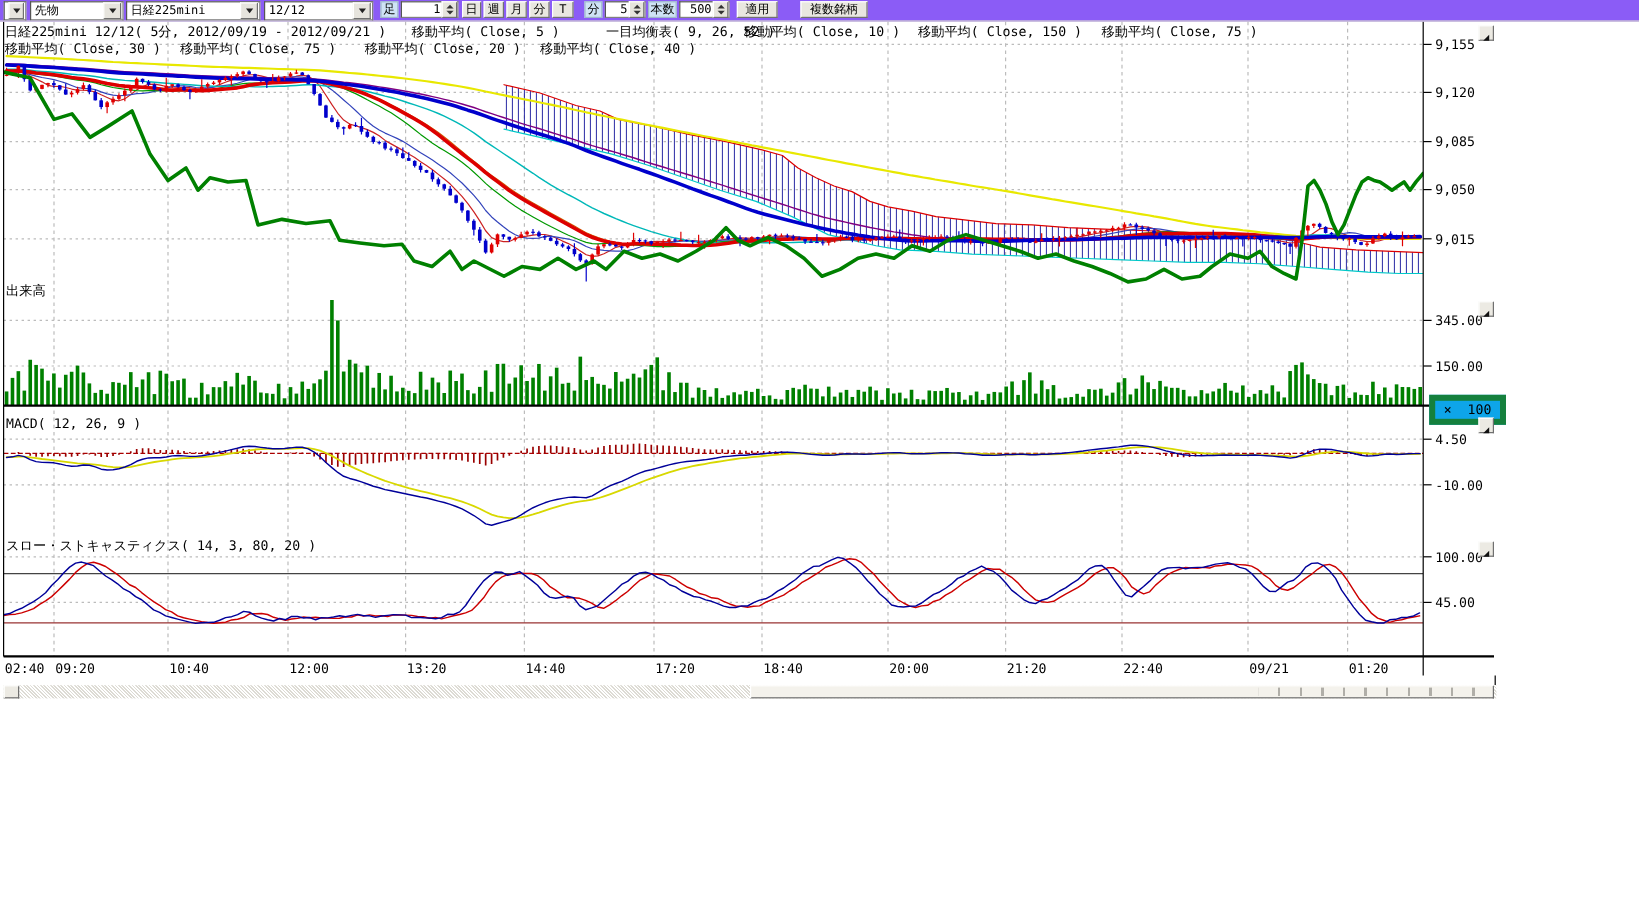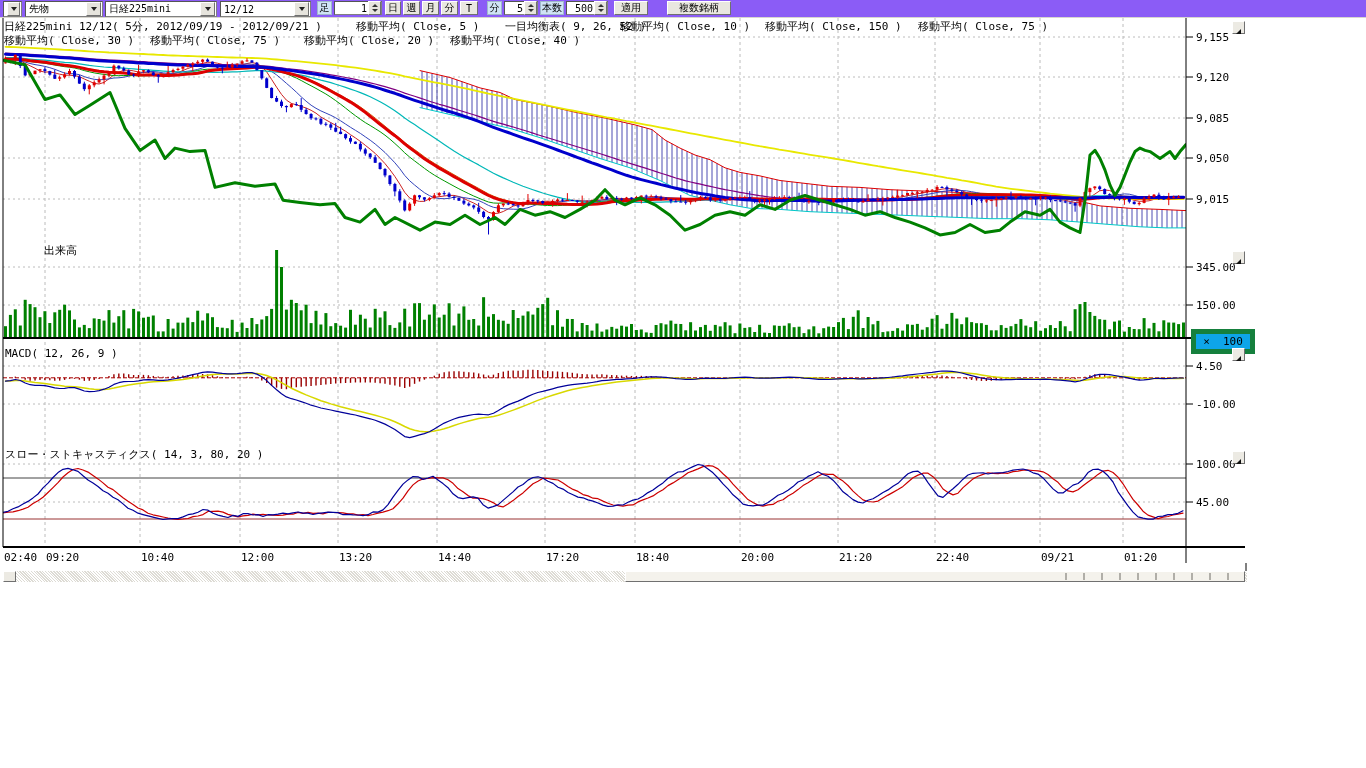--- a/index.html
+++ b/index.html
@@ -1271,39 +1271,39 @@
     <div class="spinbox" style="left:566px;width:42px;">
       <span class="sval">500</span>
       <span class="spinbtn">
         <svg width="8" height="10">
             <path d="M1 4 L4 1 L7 4 Z" fill="#333"></path>
             <path d="M1 6 L4 9 L7 6 Z" fill="#333"></path>
           </svg>
       </span>
     </div>
     <div class="tbtn" style="left:614px;width:34px;">適用</div>
-    <div class="tbtn" style="left:667px;width:64px;font-family:Liberation Mono, monospace;">複数銘柄</div>
+    <div class="tbtn" style="left:667px;width:56px;font-family:Liberation Mono, monospace;">複数銘柄</div>
   </div>
 
   <div class="hdr" style="left:0;top:19px;">
     <span style="left:4px;">日経225mini 12/12( 5分, 2012/09/19 - 2012/09/21 )</span>
-    <span style="left:356px;text-align:right;">移動平均( Close, 5 )</span>
+    <span style="left:343px;text-align:right;">移動平均( Close, 5 )</span>
     <span style="left:505px;">一目均衡表( 9, 26, 52 )</span>
     <span style="left:620px;">移動平均( Close, 10 )</span>
     <span style="left:765px;">移動平均( Close, 150 )</span>
     <span style="left:918px;">移動平均( Close, 75 )</span>
   </div>
   <div class="hdr" style="left:0;top:33px;">
     <span style="left:4px;">移動平均( Close, 30 )</span>
     <span style="left:150px;">移動平均( Close, 75 )</span>
     <span style="left:304px;">移動平均( Close, 20 )</span>
     <span style="left:450px;">移動平均( Close, 40 )</span>
   </div>
 
-  <div class="ptitle" style="left:5px;top:243px;padding-left:39px;">出来高</div>
+  <div class="ptitle" style="left:5px;top:235px;">出来高</div>
   <div class="ptitle" style="left:5px;top:347px;">MACD( 12, 26, 9 )</div>
   <div class="ptitle" style="left:5px;top:447px;">スロー・ストキャスティクス( 14, 3, 80, 20 )</div>
   <div class="multbox">×  100</div>
 
   <div class="minibtn" style="left:1232px;top:21px;"><svg width="11" height="11">
         <polygon points="3,8 8,3 8,8" fill="#111"></polygon>
       </svg></div>
   <div class="minibtn" style="left:1232px;top:251px;"><svg width="11" height="11">
         <polygon points="3,8 8,3 8,8" fill="#111"></polygon>
       </svg></div>

